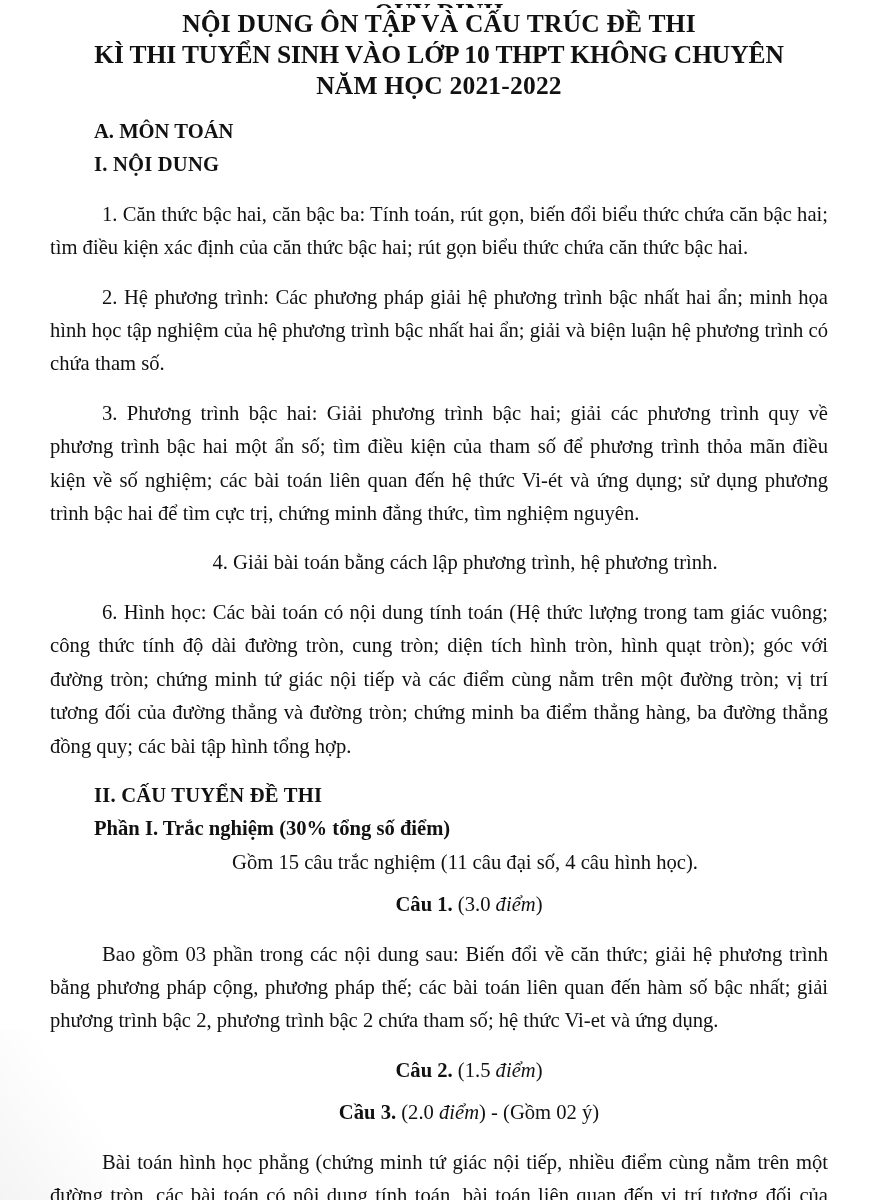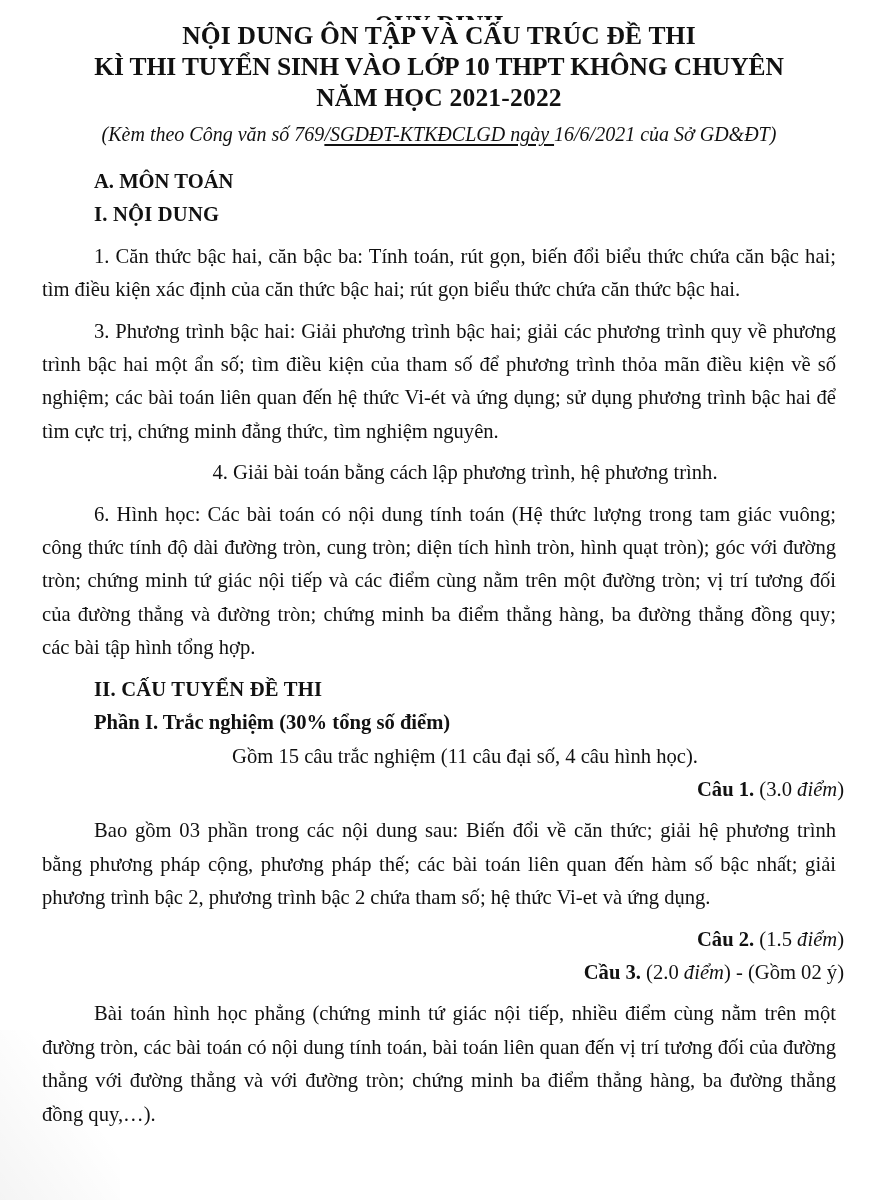--- a/index.html
+++ b/index.html
@@ -31,21 +31,21 @@
     position: relative;
     z-index: 1;
     padding: 0 34px 0 34px;
     box-sizing: border-box;
     width: 878px;
   }
 
   
   .title-block {
     text-align: center;
-    padding-top: 12px;
+    padding-top: 0;
   }
   .clipped-line {
     height: 8px;
     overflow: hidden;
     text-align: center;
     font-family: "Liberation Serif", serif;
     font-weight: bold;
     font-size: 25px;
     line-height: 25px;
     letter-spacing: 0.4px;
@@ -78,65 +78,65 @@
   .heading {
     font-weight: bold;
     margin: 0;
     padding-left: 60px;
     white-space: nowrap;
   }
   .heading.sub { padding-left: 60px; }
   .heading.roman { padding-left: 60px; letter-spacing: 0.2px; }
 
   p.para {
-    margin: 8px;
+    margin: 16px;
     text-align: justify;
     text-indent: 52px;
     text-justify: inter-word;
     hyphens: none;
   }
   p.plain {
     margin: 0;
     text-indent: 52px;
     text-align: center;
     white-space: nowrap;
   }
   p.qline {
-    margin: 0;
+    margin: 9px;
     padding-left: 60px;
     text-indent: 0;
-    text-align: right;
+    text-align: center;
     white-space: nowrap;
   }
   p.qline b { font-weight: bold; }
   p.qline i { font-style: italic; }
 
   sup { font-size: 0.62em; vertical-align: super; line-height: 0; }
 </style>
 </head>
 <body>
 
 <div class="page-shade"></div>
 
 <div class="page">
 
   <div class="title-block">
     <div class="clipped-line">QUY ĐỊNH</div>
     <div class="doc-title">NỘI DUNG ÔN TẬP VÀ CẤU TRÚC ĐỀ THI</div>
     <div class="doc-title t2">KÌ THI TUYỂN SINH VÀO LỚP 10 THPT KHÔNG CHUYÊN</div>
     <div class="doc-title">NĂM HỌC 2021-2022</div>
-    <div class="doc-subtitle"><span>(Kèm theo Công văn số 769</span><span class="u">/SGDĐT-KTKĐCLGD ngày </span><span>16/6/2021 của Sở GD&amp;ĐT)</span></div>
   </div>
 
   <div class="body-block">
 
     <p class="heading">A. MÔN TOÁN</p>
     <p class="heading roman">I.  NỘI DUNG</p>
 
     <p class="para">1. Căn thức bậc hai, căn bậc ba: Tính toán, rút gọn, biến đổi biểu thức chứa căn bậc hai; tìm điều kiện xác định của căn thức bậc hai; rút gọn biểu thức chứa căn thức bậc hai.</p>
+    <p class="para">2. Hệ phương trình: Các phương pháp giải hệ phương trình bậc nhất hai ẩn; minh họa hình học tập nghiệm của hệ phương trình bậc nhất hai ẩn; giải và biện luận hệ phương trình có chứa tham số.</p>
     <p class="para">3. Phương trình bậc hai: Giải phương trình bậc hai; giải các phương trình quy về phương trình bậc hai một ẩn số; tìm điều kiện của tham số để phương trình thỏa mãn điều kiện về số nghiệm; các bài toán liên quan đến hệ thức Vi-ét và ứng dụng; sử dụng phương trình bậc hai để tìm cực trị, chứng minh đẳng thức, tìm nghiệm nguyên.</p>
     <p class="plain">4. Giải bài toán bằng cách lập phương trình, hệ phương trình.</p>
     <p class="para">6. Hình học: Các bài toán có nội dung tính toán (Hệ thức lượng trong tam giác vuông; công thức tính độ dài đường tròn, cung tròn; diện tích hình tròn, hình quạt tròn); góc với đường tròn; chứng minh tứ giác nội tiếp và các điểm cùng nằm trên một đường tròn; vị trí tương đối của đường thẳng và đường tròn; chứng minh ba điểm thẳng hàng, ba đường thẳng đồng quy; các bài tập hình tổng hợp.</p>
 
     <p class="heading roman">II. CẤU TUYỂN ĐỀ THI</p>
 
     <p class="heading sub">Phần I. Trắc nghiệm (30% tổng số điểm)</p>
     <p class="plain">Gồm 15 câu trắc nghiệm (11 câu đại số, 4 câu hình học).</p>
 
 

